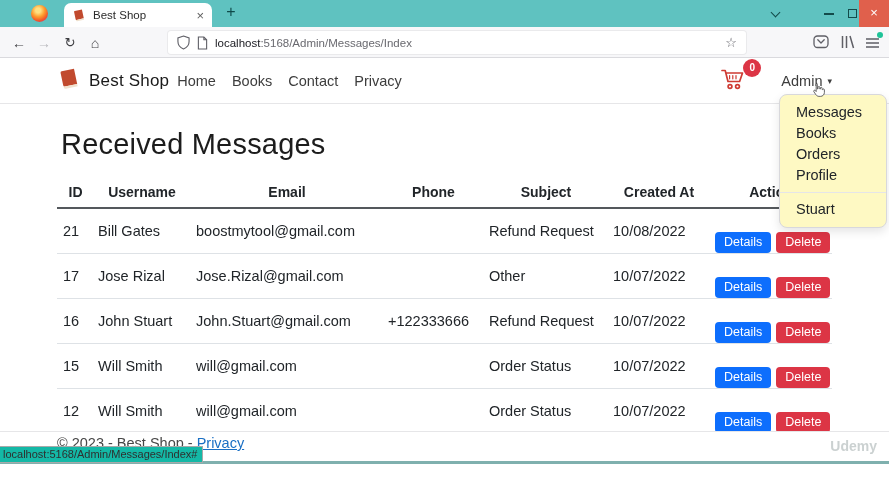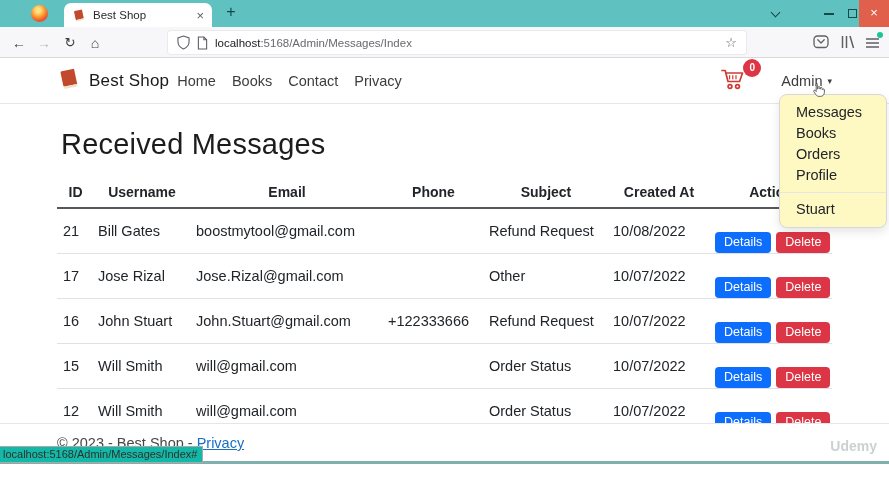--- a/index.html
+++ b/index.html
@@ -76,21 +76,21 @@
   .btn-details { background:#0d6efd; }
   .btn-delete { background:#dc3545; margin-left:5px; }
 
   .pagination { display:flex; margin-top:14px; }
   .page-item { min-width:23px; height:26px; line-height:24px; text-align:center; border:1px solid #dee2e6;
     background:#fff; color:#49708f; font-size:13px; margin-left:-1px; cursor:default; }
   .page-item:first-child { margin-left:0; border-radius:3px 0 0 3px; }
   .page-item:last-child { border-radius:0 3px 3px 0; }
 
   .footer { position:absolute; left:0; right:0; bottom:3px; background:#fff; border-top:1px solid #e6e6e8;
-    padding:11px 57px 10px; font-size:14.5px; color:#474747; }
+    padding:3px 57px 10px; font-size:14.5px; color:#474747; }
   .footer a { color:#1a6fc4; text-decoration:underline; margin-left:4px; cursor:default; }
 
   .watermark { position:absolute; right:12px; bottom:10px; font-size:14px; font-weight:700; color:#cbd1d1; z-index:6; }
   .statusbar { position:absolute; left:0; bottom:1px; background:#14b8a6; border:1px solid #a9a9a9; border-left:none;
     font-size:11px; color:#2f2f2f; padding:1px 5px 2px 3px; z-index:7; white-space:nowrap; }
   .bottom-strip { position:absolute; left:0; right:0; bottom:0; height:3px; background:#7fb0ae; z-index:4; }
 </style>
 </head>
 <body>
 

